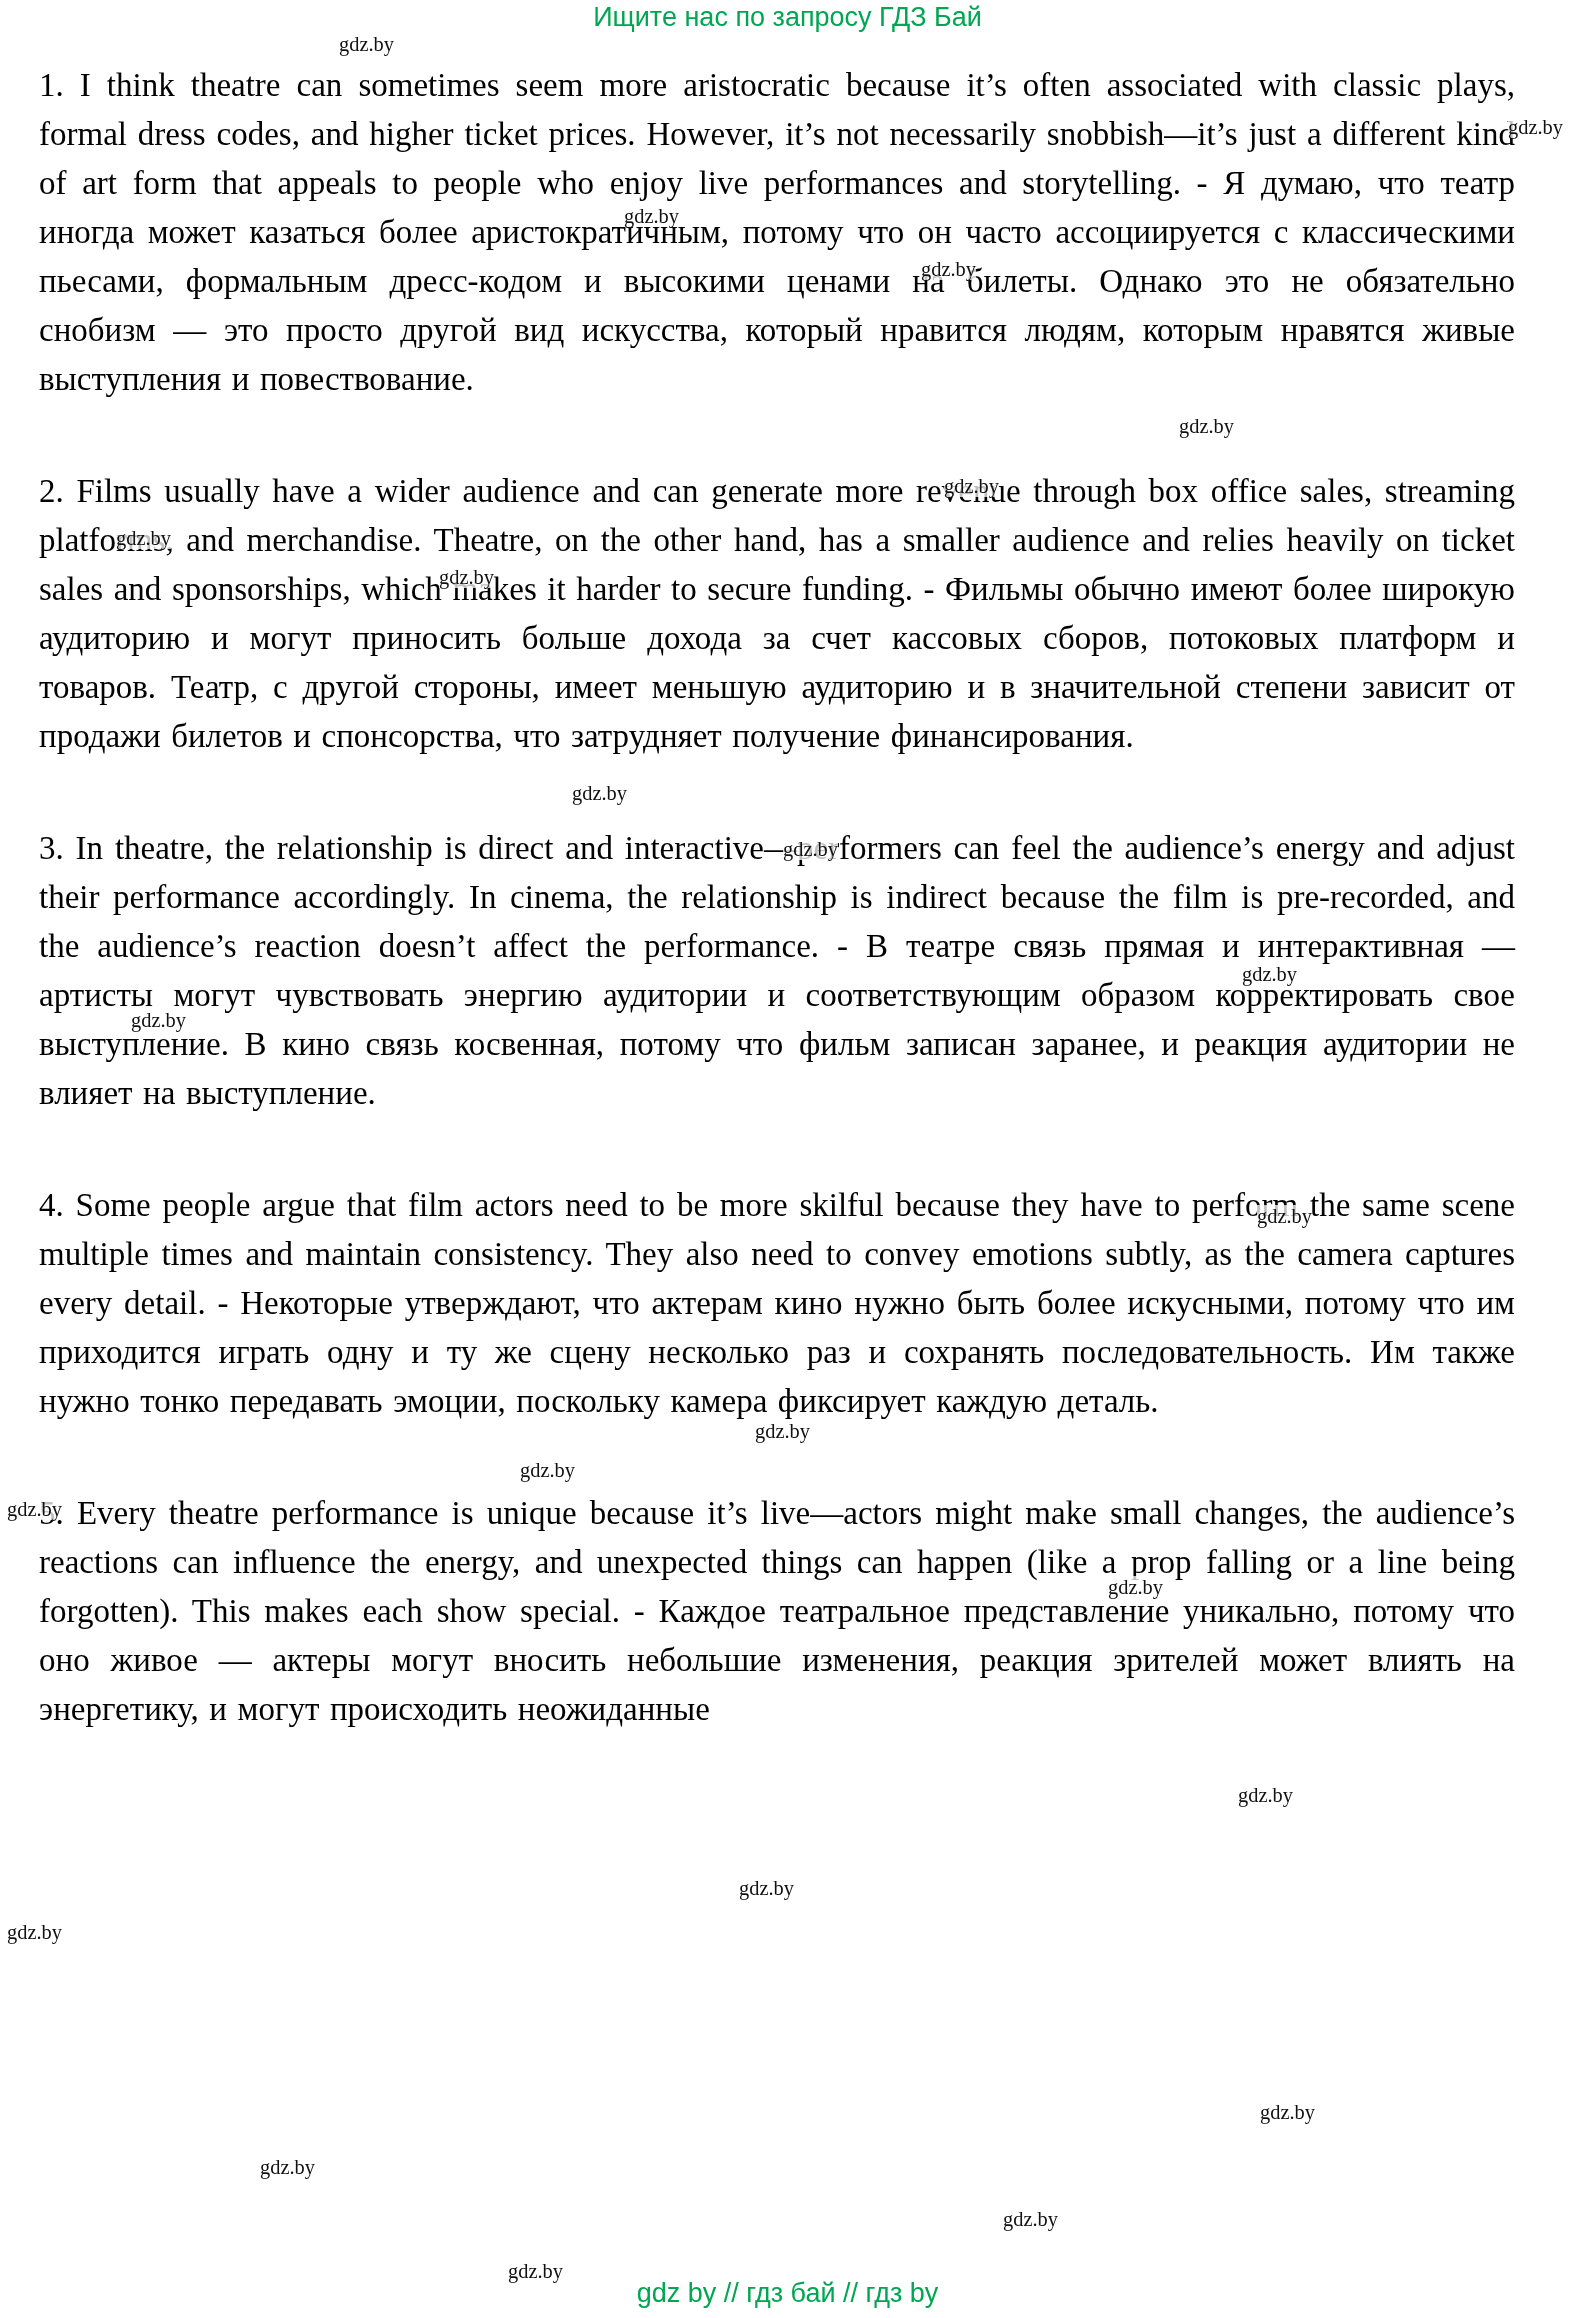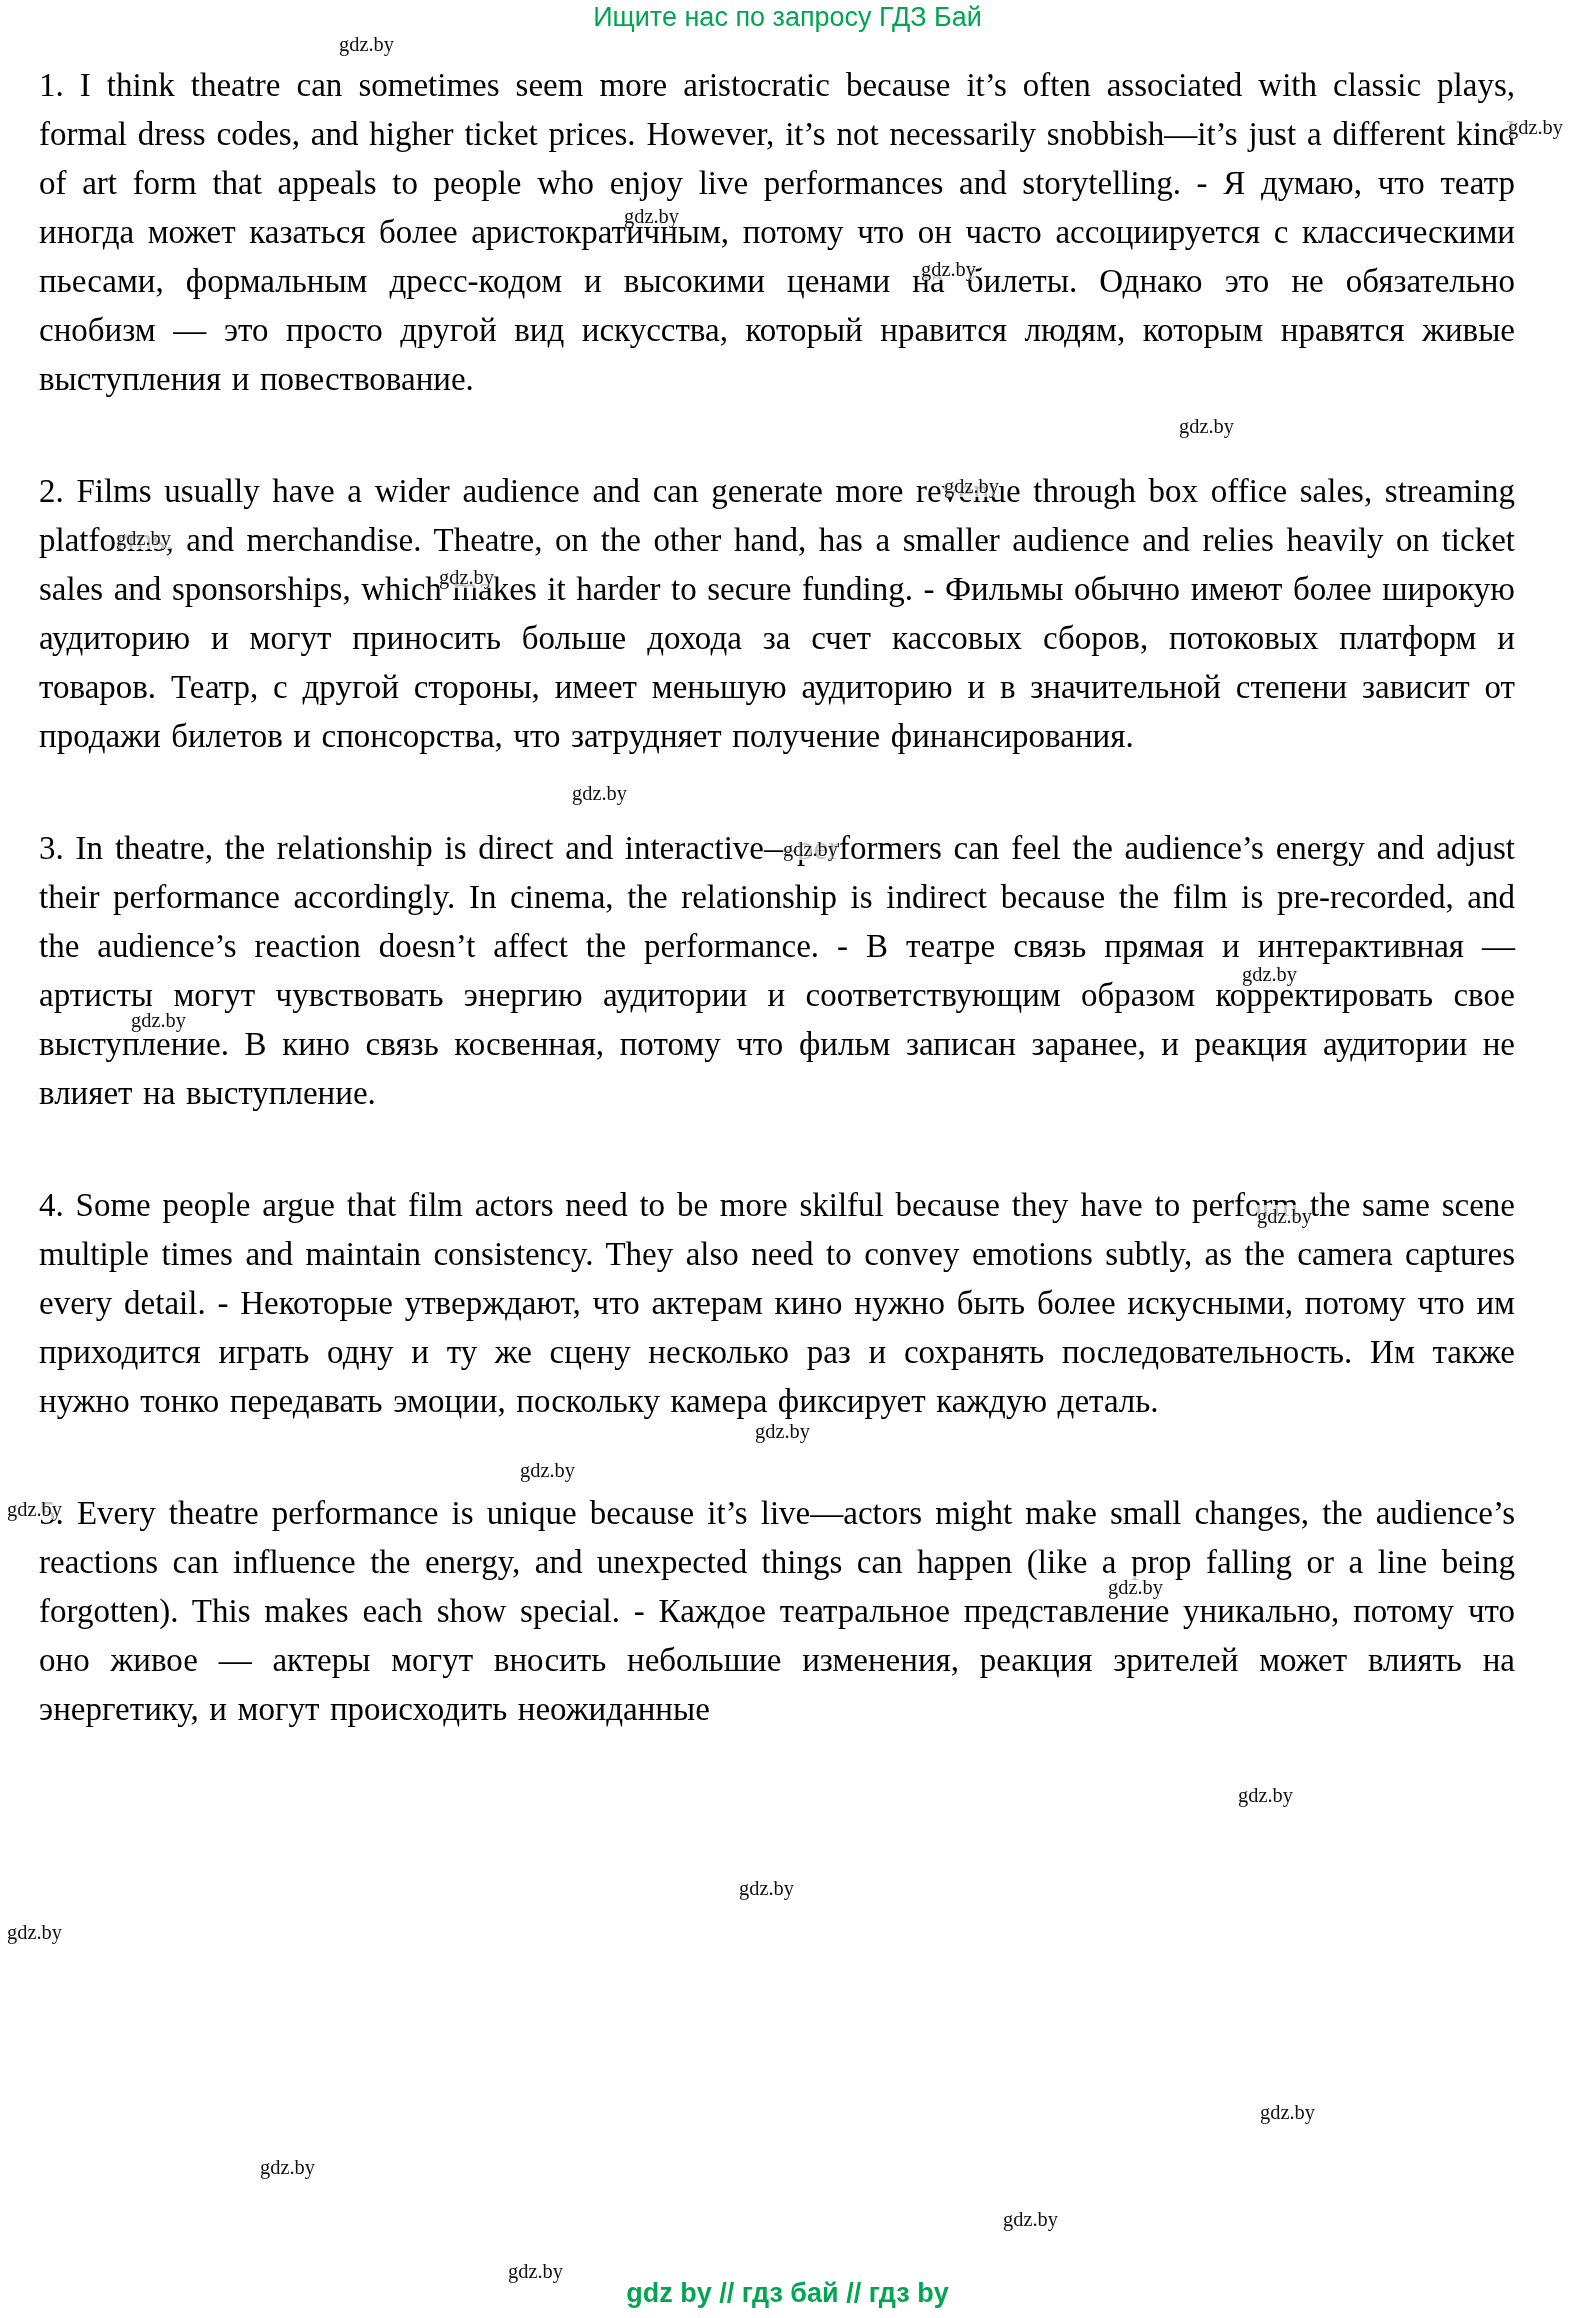--- a/index.html
+++ b/index.html
@@ -18,21 +18,21 @@
   }
   .banner{
     position:absolute;left:0;width:1575px;
     text-align:center;
     color:var(--green);
     font-family:"Liberation Sans", sans-serif;
     font-size:27px;
     line-height:31px;
   }
   .banner.top{top:2px;}
-  .banner.bottom{top:2278px;font-weight:bold;}
+  .banner.bottom{top:2278px;}
   .content{
     position:absolute;
     left:35px;top:61px;
     width:1480px;
     font-size:33px;
     line-height:49px;
     text-align:justify;
   }
   .para{
     margin:0 0 63px 4px;

